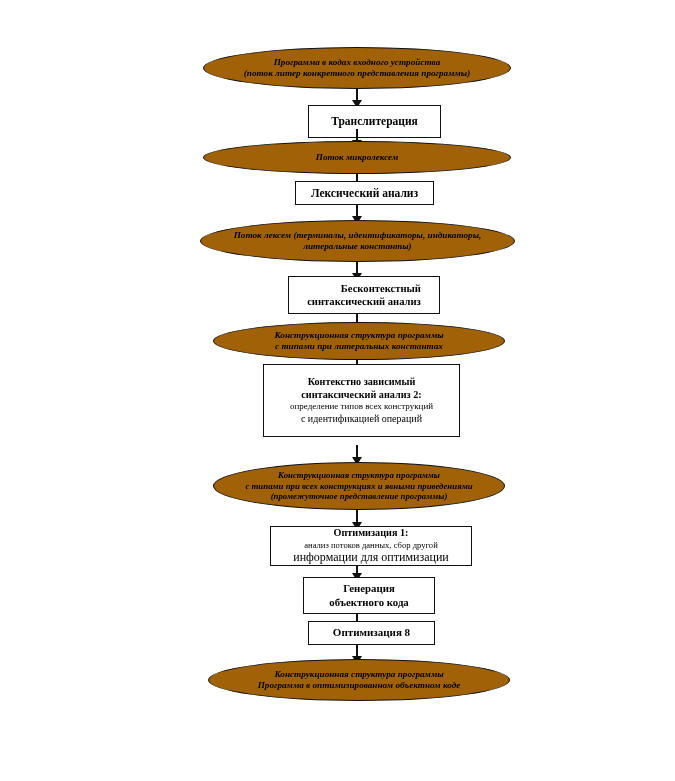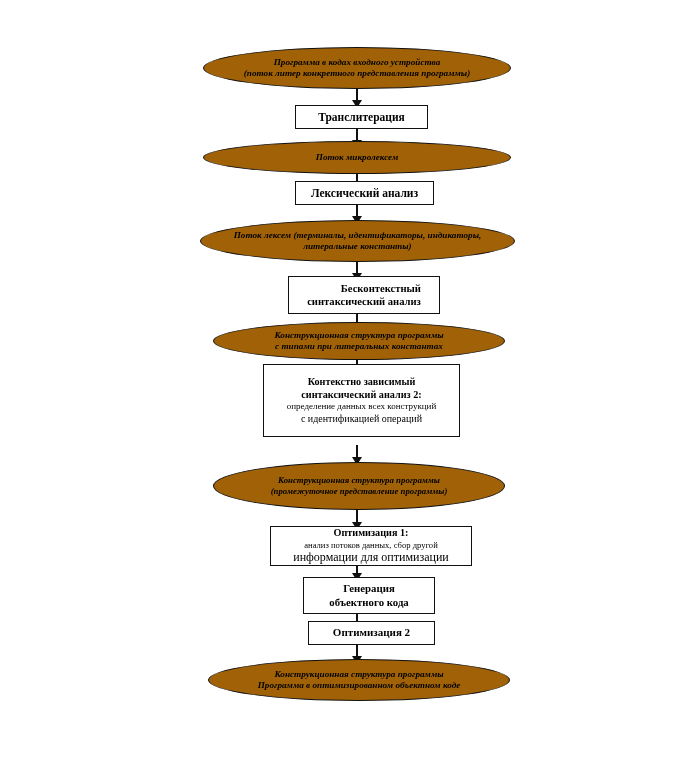--- a/index.html
+++ b/index.html
@@ -86,21 +86,21 @@
       <div>Программа в кодах входного устройства</div>
       <div>(поток литер конкретного представления программы)</div>
     </div>
   </div>
 
   <div class="arrow" style="left:357px; top:89px; height:19px;">
     <div class="shaft" style="height:12px;"></div>
     <div class="head"></div>
   </div>
 
-  <div class="node box" style="left:295px; top:105px; width:133px; height:24px;">
+  <div class="node box" style="left:308px; top:105px; width:133px; height:33px;">
     <div class="txt title" style="font-size:11.5px;">Транслитерация</div>
   </div>
 
   <div class="arrow" style="left:357px; top:129px; height:19px;">
     <div class="shaft" style="height:12px;"></div>
     <div class="head"></div>
   </div>
 
   <div class="node ellipse" style="left:203px; top:141px; width:308px; height:33px;">
     <div class="txt" style="font-size:9.2px;">Поток микролексем</div>
@@ -151,33 +151,34 @@
 
   <div class="arrow" style="left:357px; top:360px; height:18px;">
     <div class="shaft" style="height:11px;"></div>
     <div class="head"></div>
   </div>
 
   <div class="node box" style="left:263px; top:364px; width:197px; height:73px;">
     <div class="txt" style="font-size:10.2px;">
       <div class="title" style="white-space:pre-line;">Контекстно зависимый
 синтаксический анализ 2:</div>
-      <div class="sub" style="font-size:9px;">определение данных всех конструкций</div>
+      <div class="sub" style="font-size:9px;">определение типов всех конструкций</div>
       <div class="sub" style="font-size:10px;">с идентификацией операций</div>
     </div>
   </div>
 
   <div class="arrow" style="left:357px; top:445px; height:20px;">
     <div class="shaft" style="height:13px;"></div>
     <div class="head"></div>
   </div>
 
   <div class="node ellipse" style="left:213px; top:462px; width:292px; height:48px;">
     <div class="txt" style="font-size:8.8px;">
       <div>Конструкционная структура программы</div>
+      <div>с типами при всех конструкциях и явными приведениями</div>
       <div>(промежуточное представление программы)</div>
     </div>
   </div>
 
   <div class="arrow" style="left:357px; top:510px; height:20px;">
     <div class="shaft" style="height:13px;"></div>
     <div class="head"></div>
   </div>
 
   <div class="node box" style="left:270px; top:526px; width:202px; height:40px;">
@@ -197,21 +198,21 @@
     <div class="txt title" style="font-size:10.8px; white-space:pre-line;">Генерация
 объектного кода</div>
   </div>
 
   <div class="arrow" style="left:357px; top:614px; height:16px;">
     <div class="shaft" style="height:9px;"></div>
     <div class="head"></div>
   </div>
 
   <div class="node box" style="left:308px; top:621px; width:127px; height:24px;">
-    <div class="txt title" style="font-size:11px;">Оптимизация 2</div>
+    <div class="txt title" style="font-size:11px;">Оптимизация 8</div>
   </div>
 
   <div class="arrow" style="left:357px; top:645px; height:19px;">
     <div class="shaft" style="height:12px;"></div>
     <div class="head"></div>
   </div>
 
   <div class="node ellipse" style="left:208px; top:659px; width:302px; height:42px;">
     <div class="txt" style="font-size:9.2px;">
       <div>Конструкционная структура программы</div>

